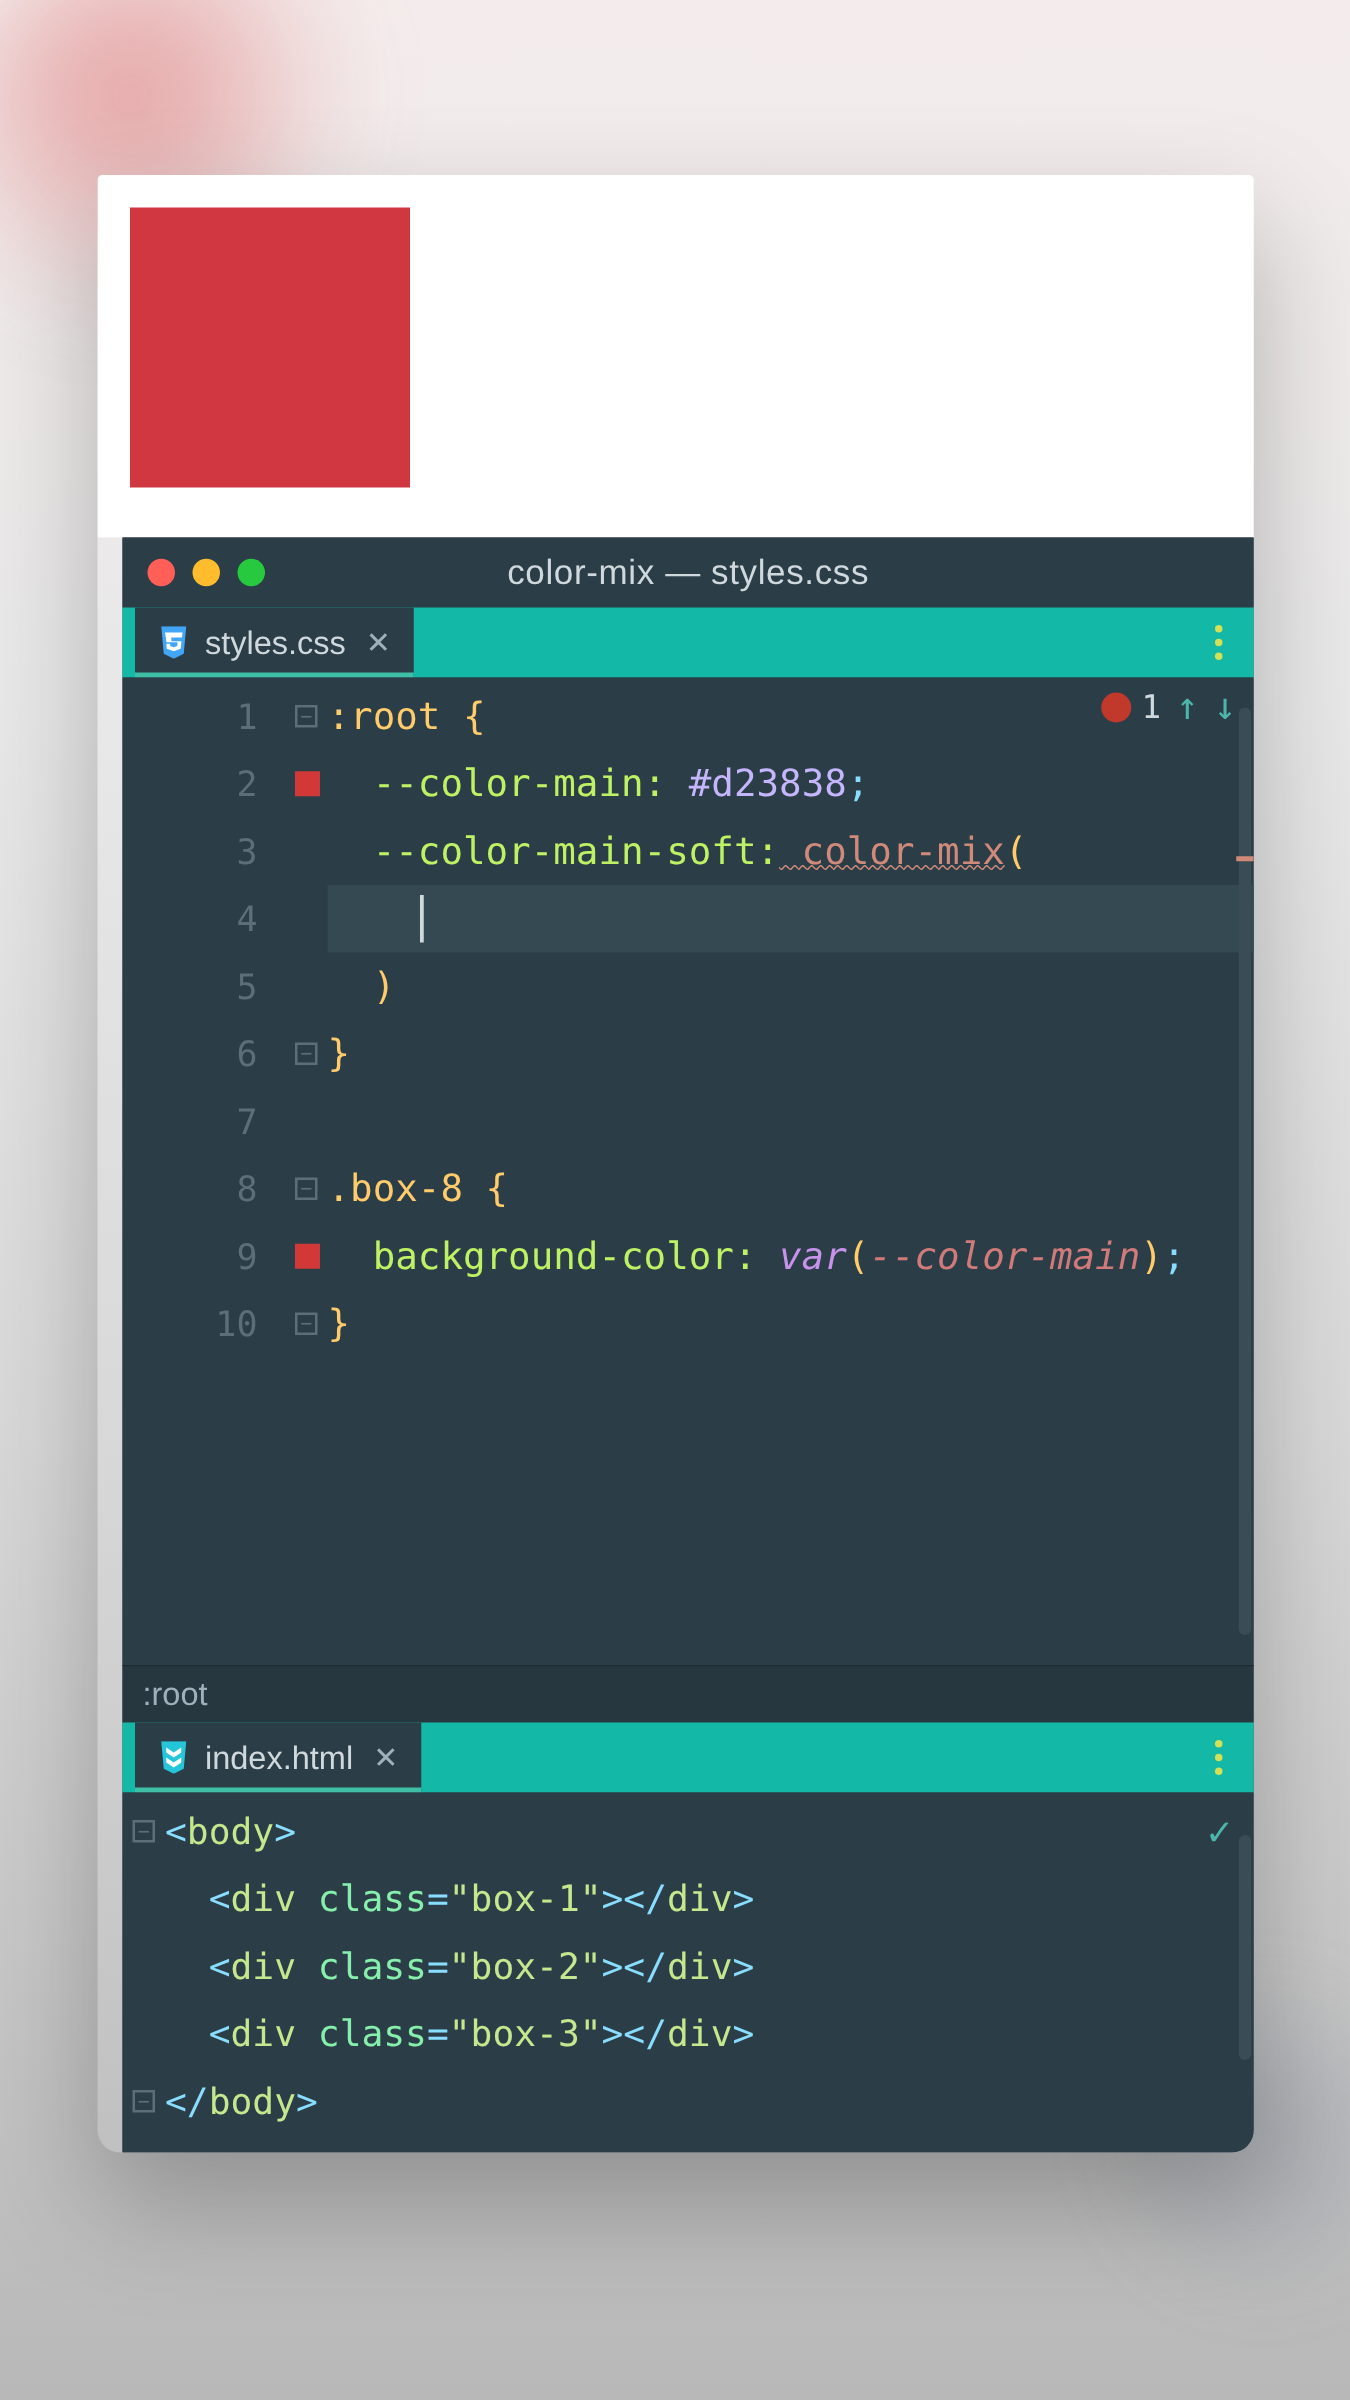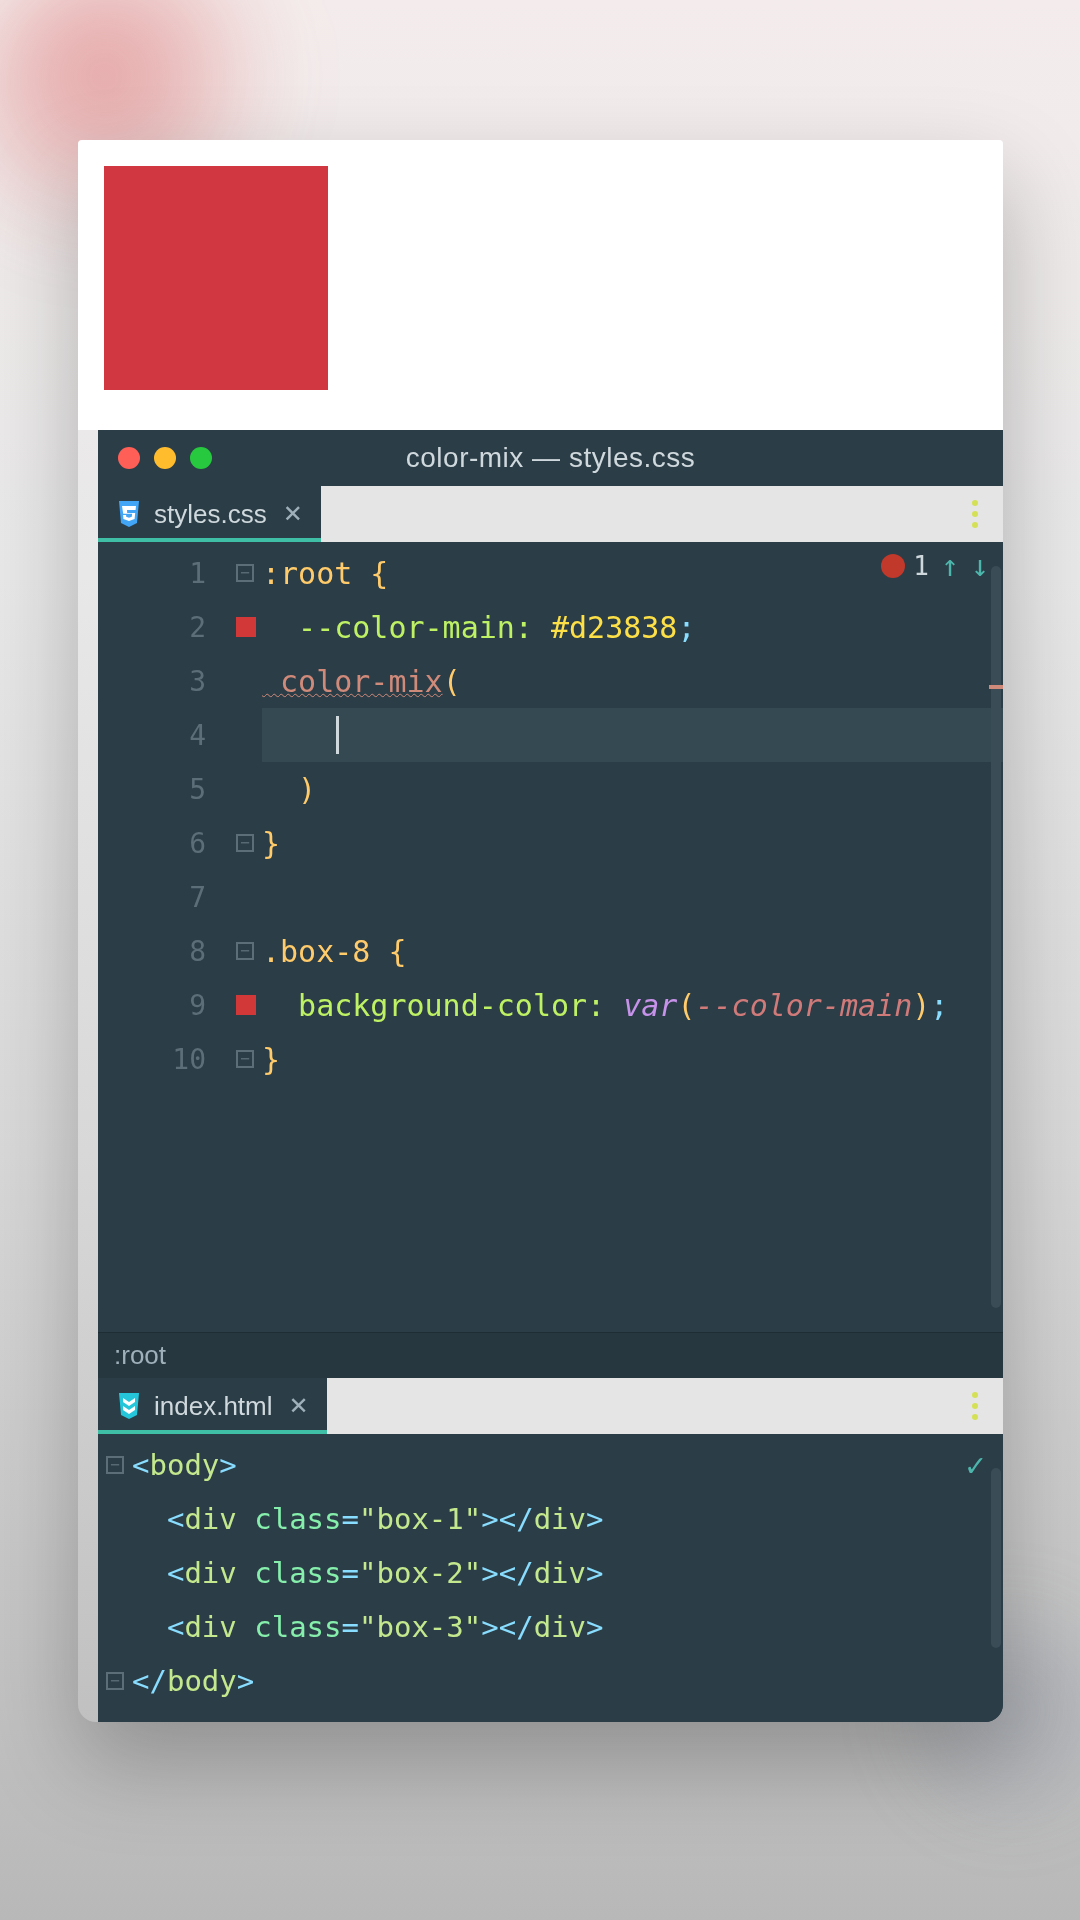--- a/index.html
+++ b/index.html
@@ -25,21 +25,21 @@
 
 .titlebar{height:56px;display:flex;align-items:center;position:relative;background:#2b3d47;}
 .traffic{display:flex;gap:14px;margin-left:20px;}
 .dot{width:22px;height:22px;border-radius:50%;}
 .dot.r{background:#ff5f56;}
 .dot.y{background:#ffbd2e;border-radius:50%;}
 .dot.g{background:#27c93f;}
 .title-text{position:absolute;left:0;right:0;text-align:center;color:#cfd8dc;font-size:28px;font-weight:500;letter-spacing:.5px;pointer-events:none;font-family:-apple-system,BlinkMacSystemFont,sans-serif;}
 
 
-.tabbar{height:56px;background:#e5e5e5;display:flex;align-items:stretch;position:relative;}
+.tabbar{height:56px;background:#14b8a6;display:flex;align-items:stretch;position:relative;padding-left:10px;}
 .tab{display:flex;align-items:center;gap:12px;padding:0 18px;background:#2b3d47;color:#cfd8dc;font-size:26px;position:relative;font-family:-apple-system,BlinkMacSystemFont,sans-serif;}
 .tab.active::after{content:"";position:absolute;left:0;right:0;bottom:0;height:4px;background:#3fbfa5;}
 .tab .ficon{width:26px;height:26px;display:flex;align-items:center;justify-content:center;}
 .tab .ficon svg{display:block;}
 .tab .close{color:#9fb0ba;font-size:24px;margin-left:4px;}
 .tabspacer{flex:1;}
 .kebab{display:flex;flex-direction:column;gap:5px;align-items:center;justify-content:center;width:56px;}
 .kebab i{width:6px;height:6px;background:#d4e157;border-radius:50%;display:block;}
 
 
@@ -51,21 +51,21 @@
 .foldcol .fr{height:54px;display:flex;align-items:center;justify-content:center;}
 .fold{width:18px;height:18px;border:2px solid #5c6e78;display:flex;align-items:center;justify-content:center;font-size:16px;line-height:1;color:#5c6e78;background:#2b3d47;}
 .code{flex:1;padding-top:4px;font-size:30px;position:relative;}
 .code .cl{height:54px;display:flex;align-items:center;white-space:pre;color:#cfd8dc;}
 .code .cl.cur{background:#344952;}
 .cursor{display:inline-block;width:3px;height:38px;background:#cfd8dc;margin-left:2px;vertical-align:middle;}
 .t-sel{color:#ffcb6b;}
 .t-punc{color:#89ddff;}
 .t-brace{color:#ffcb6b;}
 .t-prop{color:#bef264;}
-.t-hex{color:#fde047;}
+.t-hex{color:#c4b5fd;}
 .t-fn{color:#d08a7a;text-decoration:underline wavy #d08a7a 1px;}
 .t-kw{color:#c792ea;font-style:italic;}
 .t-var{color:#d07a7a;font-style:italic;}
 .t-str{color:#c3e88d;}
 .t-tag{color:#c3e88d;}
 .t-attr{color:#86efac;}
 .t-brkt{color:#89ddff;}
 
 
 .problems{position:absolute;right:14px;top:6px;display:flex;align-items:center;gap:12px;}
@@ -164,21 +164,21 @@
             <div class="fold">−</div>
           </div>
         <div class="fr"></div>
         <div class="fr">
             <div class="fold">−</div>
           </div>
       </div>
       <div class="code">
         <div class="cl"><span class="t-sel">:root</span><span class="t-brace"> {</span></div>
         <div class="cl"><span class="t-prop">  --color-main:</span><span class="t-hex"> #d23838</span><span class="t-punc">;</span></div>
-        <div class="cl"><span class="t-fn"> color-mix</span><span class="t-brace">(</span></div>
+        <div class="cl"><span class="t-prop">  --color-main-soft:</span><span class="t-fn"> color-mix</span><span class="t-brace">(</span></div>
         <div class="cl cur"><span>    </span><span class="cursor"></span></div>
         <div class="cl"><span class="t-brace">  )</span></div>
         <div class="cl"><span class="t-brace">}</span></div>
         <div class="cl"></div>
         <div class="cl"><span class="t-sel">.box-8</span><span class="t-brace"> {</span></div>
         <div class="cl"><span class="t-prop">  background-color:</span><span class="t-kw"> var</span><span class="t-brace">(</span><span class="t-var">--color-main</span><span class="t-brace">)</span><span class="t-punc">;</span></div>
         <div class="cl"><span class="t-brace">}</span></div>
 
         <div class="problems">
           <div class="err-badge">

